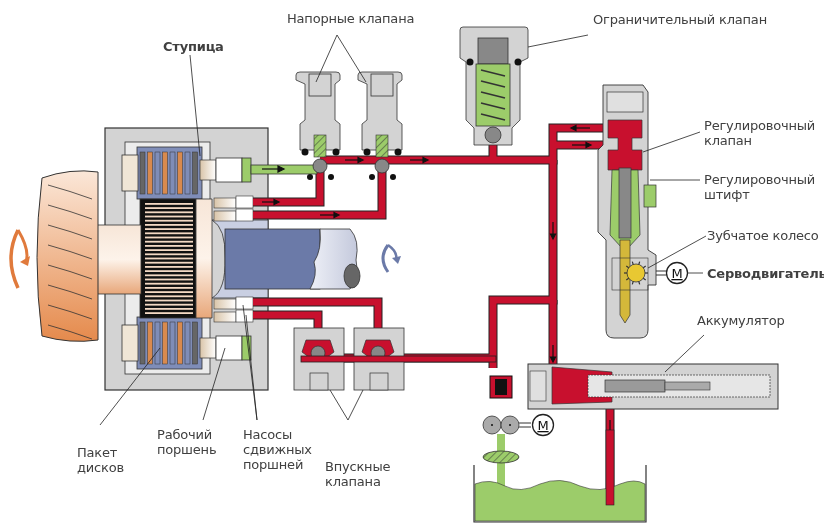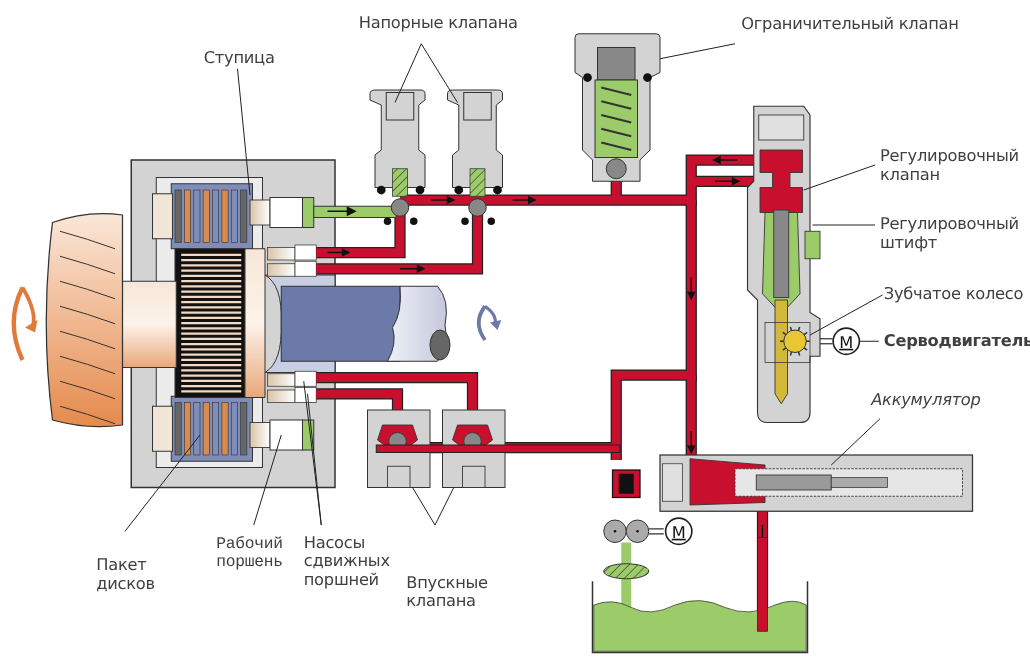--- a/index.html
+++ b/index.html
@@ -346,29 +346,29 @@
     <line x1="203" y1="420" x2="225" y2="348"></line>
     <line x1="257" y1="420" x2="243" y2="305"></line>
     <line x1="257" y1="420" x2="246" y2="315"></line>
     <line x1="348" y1="420" x2="330" y2="390"></line>
     <line x1="348" y1="420" x2="363" y2="390"></line>
   </g>
 </svg>
 
 <div class="lbl" style="left:287px;top:11px;">Напорные клапана</div>
 <div class="lbl" style="left:593px;top:12px;">Ограничительный клапан</div>
-<div class="lbl" style="left:163px;top:39px;">Ступица</div>
+<div class="lbl" style="left:163px;top:39px;font-weight:bold;">Ступица</div>
 <div class="lbl" style="left:704px;top:118px;">Регулировочный
 клапан</div>
 <div class="lbl" style="left:704px;top:172px;">Регулировочный
 штифт</div>
 <div class="lbl" style="left:707px;top:228px;">Зубчатое колесо</div>
 <div class="lbl" style="left:707px;top:266px;font-weight:bold;">Серводвигатель</div>
-<div class="lbl" style="left:697px;top:313px;font-style:italic;">Аккумулятор</div>
+<div class="lbl" style="left:697px;top:313px;">Аккумулятор</div>
 <div class="lbl" style="left:77px;top:427px;margin-top:18px;">Пакет
 дисков</div>
-<div class="lbl" style="left:173px;top:427px;font-family:Liberation Mono, monospace;">Рабочий
+<div class="lbl" style="left:157px;top:427px;">Рабочий
 поршень</div>
 <div class="lbl" style="left:243px;top:427px;">Насосы
 сдвижных
 поршней</div>
 <div class="lbl" style="left:325px;top:427px;margin-top:32px;">Впускные
 клапана</div>
 
 </body></html>

